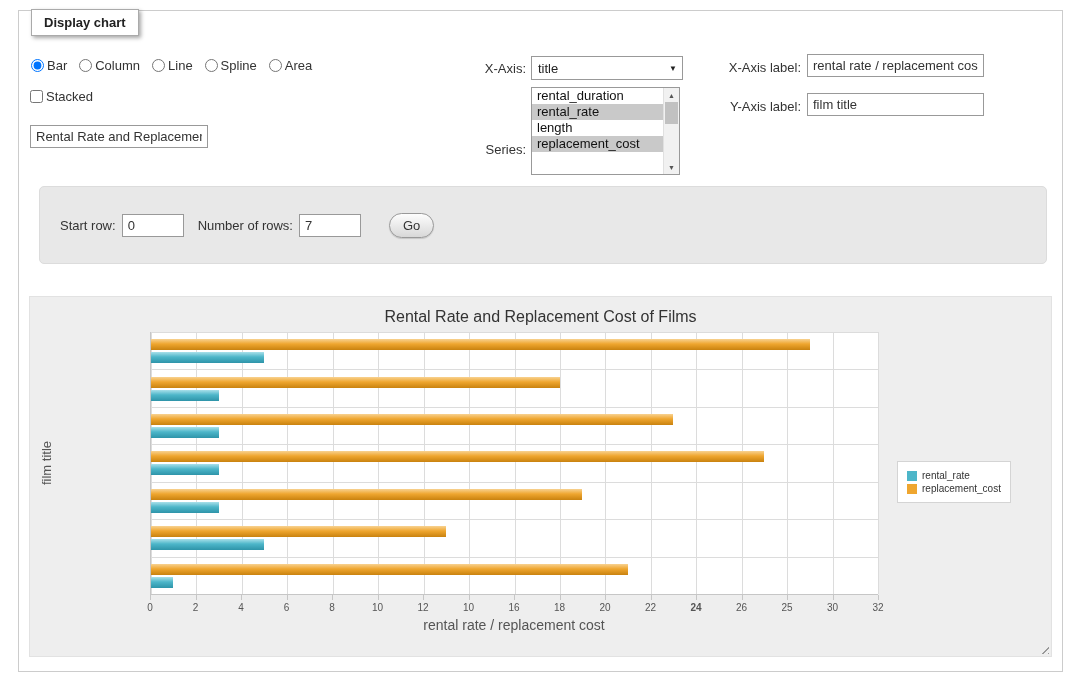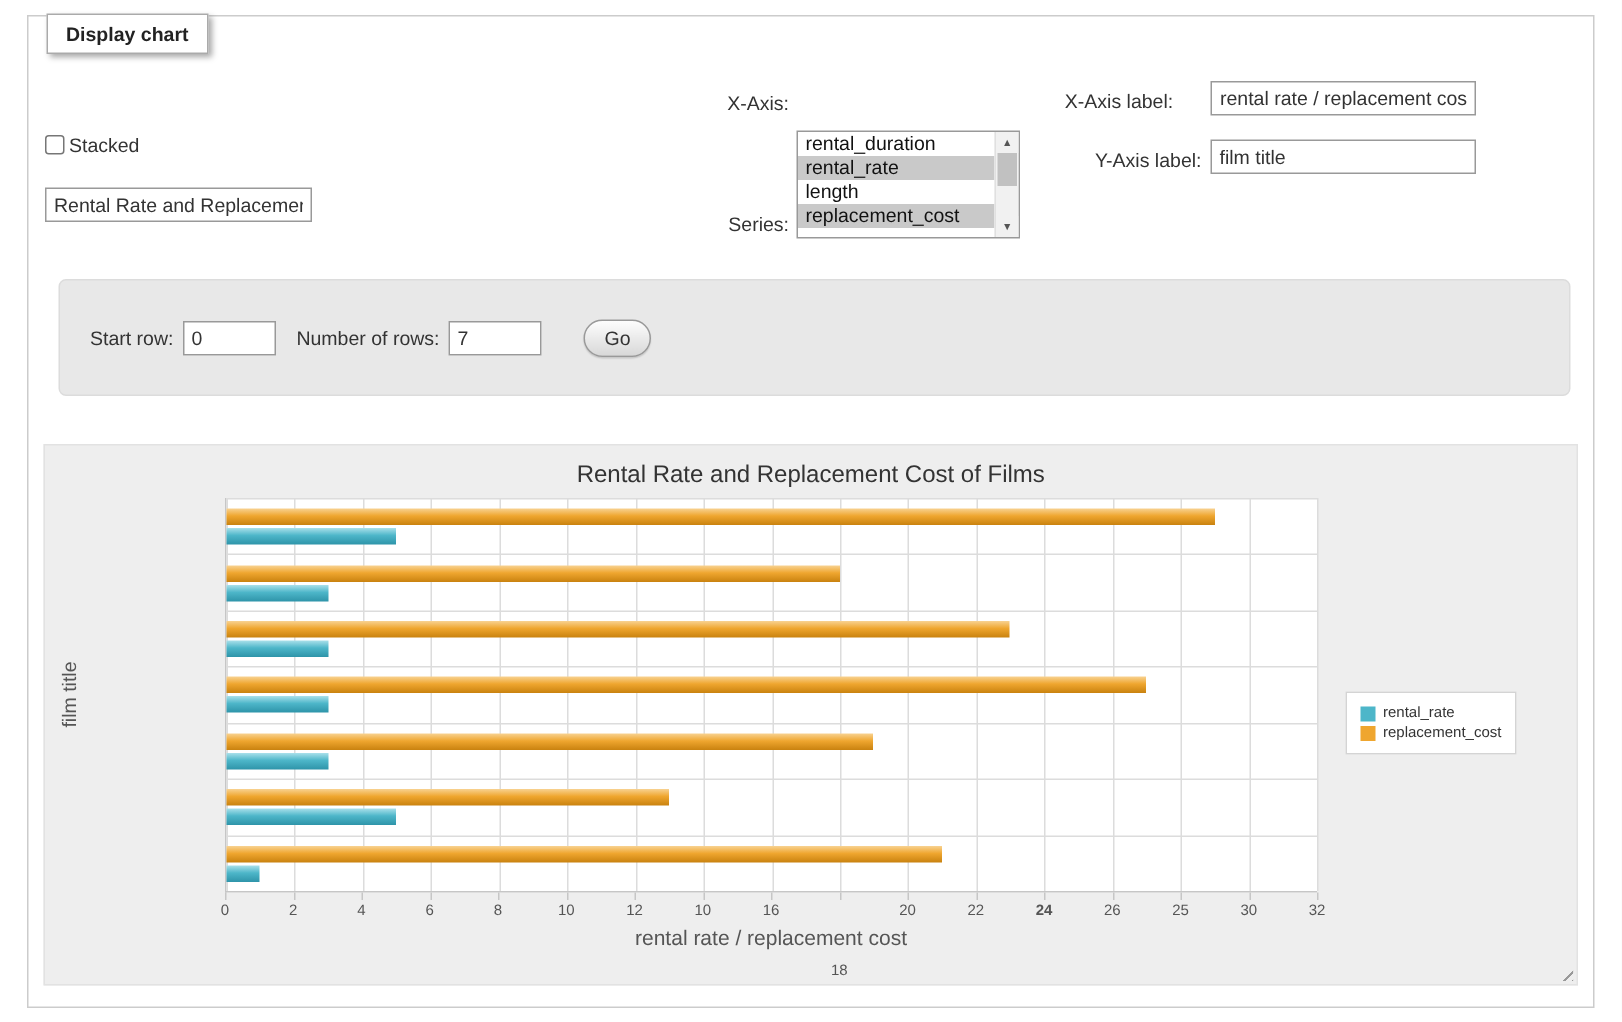--- a/index.html
+++ b/index.html
@@ -17,29 +17,29 @@
   .radio-row label, .check-row label { display:flex; align-items:center; gap:3px; cursor:pointer; }
   input[type=radio], input[type=checkbox] { margin:0; width:13px; height:13px; }
   .check-row { position:absolute; left:11px; top:78px; font-size:13px; color:#333; }
 
   input[type=text] { border:1px solid #999; height:23px; padding:2px 5px; font-size:13px; color:#333;
     font-family:"Liberation Sans", sans-serif; background:#fff; }
   .title-input { position:absolute; left:11px; top:114px; width:178px; }
 
   .xaxis-label   { left:430px; top:50px;  width:77px;  text-align:right; }
   .series-label  { left:430px; top:131px; width:77px;  text-align:right; }
-  .xlabel-label  { left:672px; top:49px;  width:110px; text-align:center; }
+  .xlabel-label  { left:672px; top:49px;  width:110px; text-align:right; }
   .ylabel-label  { left:672px; top:88px;  width:110px; text-align:right; }
 
   .select { position:absolute; left:512px; top:45px; width:152px; height:24px; border:1px solid #999; background:#fff;
     display:flex; align-items:center; padding:0 5px 0 6px; font-size:13px; color:#222; cursor:default; }
   .select-value { flex:1; overflow:hidden; white-space:nowrap; }
   .select-arrow { font-size:8px; color:#222; }
 
-  .listbox { position:absolute; left:512px; top:76px; width:149px; height:72px; border:1px solid #999; background:#fff;
+  .listbox { position:absolute; left:512px; top:76px; width:149px; height:88px; border:1px solid #999; background:#fff;
     display:flex; overflow:hidden; }
   .list-items { flex:1; font-size:13px; color:#111; }
   .list-item { height:16px; line-height:16px; padding:0 5px; white-space:nowrap; overflow:hidden; }
   .list-item.selected { background:#c9c9c9; }
   .scrollbar { width:16px; position:relative; background:#f1f1f1; border-left:1px solid #e0e0e0; }
   .sb-btn { position:absolute; left:0; width:15px; height:14px; display:flex; align-items:center; justify-content:center;
     font-size:7px; color:#555; background:#f1f1f1; }
   .sb-up { top:0; } .sb-down { bottom:0; }
   .sb-thumb { position:absolute; left:1px; top:14px; width:13px; height:22px; background:#c1c1c1; }
 
@@ -82,31 +82,57 @@
     background:repeating-linear-gradient(-45deg, #999 0 1px, transparent 1px 4px);
     clip-path:polygon(100% 0, 100% 100%, 0 100%); }
 </style>
 </head>
 <body>
 
 <div class="stage">
   <div class="outer-box">
     <div class="legend-box">Display chart</div>
 
+    <div class="radio-row">
+      <label>
+        <input type="radio" name="charttype" checked="" style="">
+        <span>Bar</span>
+      </label>
+      <label>
+        <input type="radio" name="charttype" style="">
+        <span>Column</span>
+      </label>
+      <label>
+        <input type="radio" name="charttype" style="">
+        <span>Line</span>
+      </label>
+      <label>
+        <input type="radio" name="charttype" style="">
+        <span>Spline</span>
+      </label>
+      <label>
+        <input type="radio" name="charttype" style="">
+        <span>Area</span>
+      </label>
+    </div>
 
     <div class="check-row">
       <label>
         <input type="checkbox" style="">
         <span>Stacked</span>
       </label>
     </div>
 
     <input type="text" class="title-input" value="Rental Rate and Replacement Cost of Films" style="">
 
     <div class="form-label xaxis-label">X-Axis:</div>
+    <div class="select">
+      <span class="select-value">title</span>
+      <span class="select-arrow">▼</span>
+    </div>
 
     <div class="form-label series-label">Series:</div>
     <div class="listbox">
       <div class="list-items">
         <div class="list-item">rental_duration</div>
         <div class="list-item selected">rental_rate</div>
         <div class="list-item">length</div>
         <div class="list-item selected">replacement_cost</div>
       </div>
       <div class="scrollbar">
@@ -208,21 +234,21 @@
       <div class="x-tick-labels">
           <div class="ticklabel" style="left: 0%;">0</div>
           <div class="ticklabel" style="left: 6.25%;">2</div>
           <div class="ticklabel" style="left: 12.5%;">4</div>
           <div class="ticklabel" style="left: 18.75%;">6</div>
           <div class="ticklabel" style="left: 25%;">8</div>
           <div class="ticklabel" style="left: 31.25%;">10</div>
           <div class="ticklabel" style="left: 37.5%;">12</div>
           <div class="ticklabel" style="left: 43.75%;">10</div>
           <div class="ticklabel" style="left: 50%;">16</div>
-          <div class="ticklabel" style="left: 56.25%; margin-top: 40px;">18</div>
+          <div class="ticklabel" style="left: 56.25%;">18</div>
           <div class="ticklabel" style="left: 62.5%;">20</div>
           <div class="ticklabel" style="left: 68.75%;">22</div>
           <div class="ticklabel" style="left: 75%; font-weight: bold;">24</div>
           <div class="ticklabel" style="left: 81.25%; text-align: center;">26</div>
           <div class="ticklabel" style="left: 87.5%;">25</div>
           <div class="ticklabel" style="left: 93.75%;">30</div>
           <div class="ticklabel" style="left: 100%;">32</div>
         </div>
       <div class="x-axis-title">rental rate / replacement cost</div>
       <div class="chart-legend">

